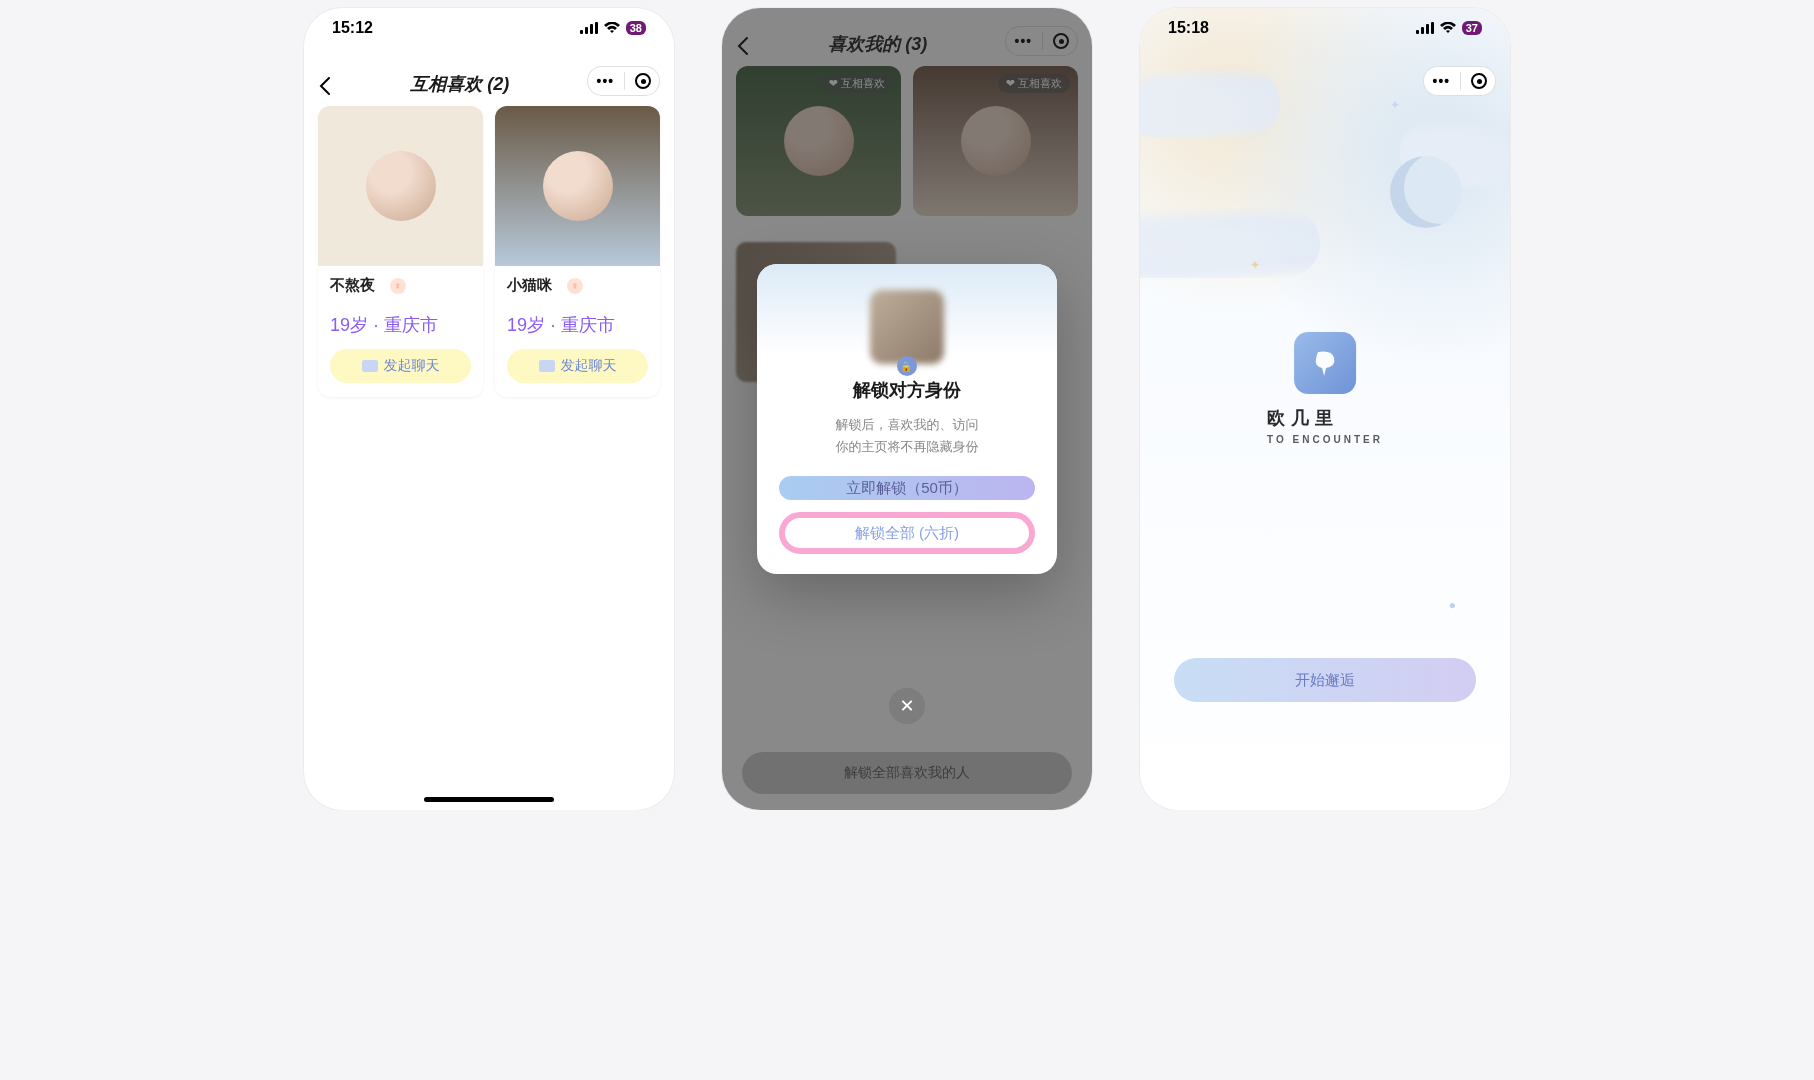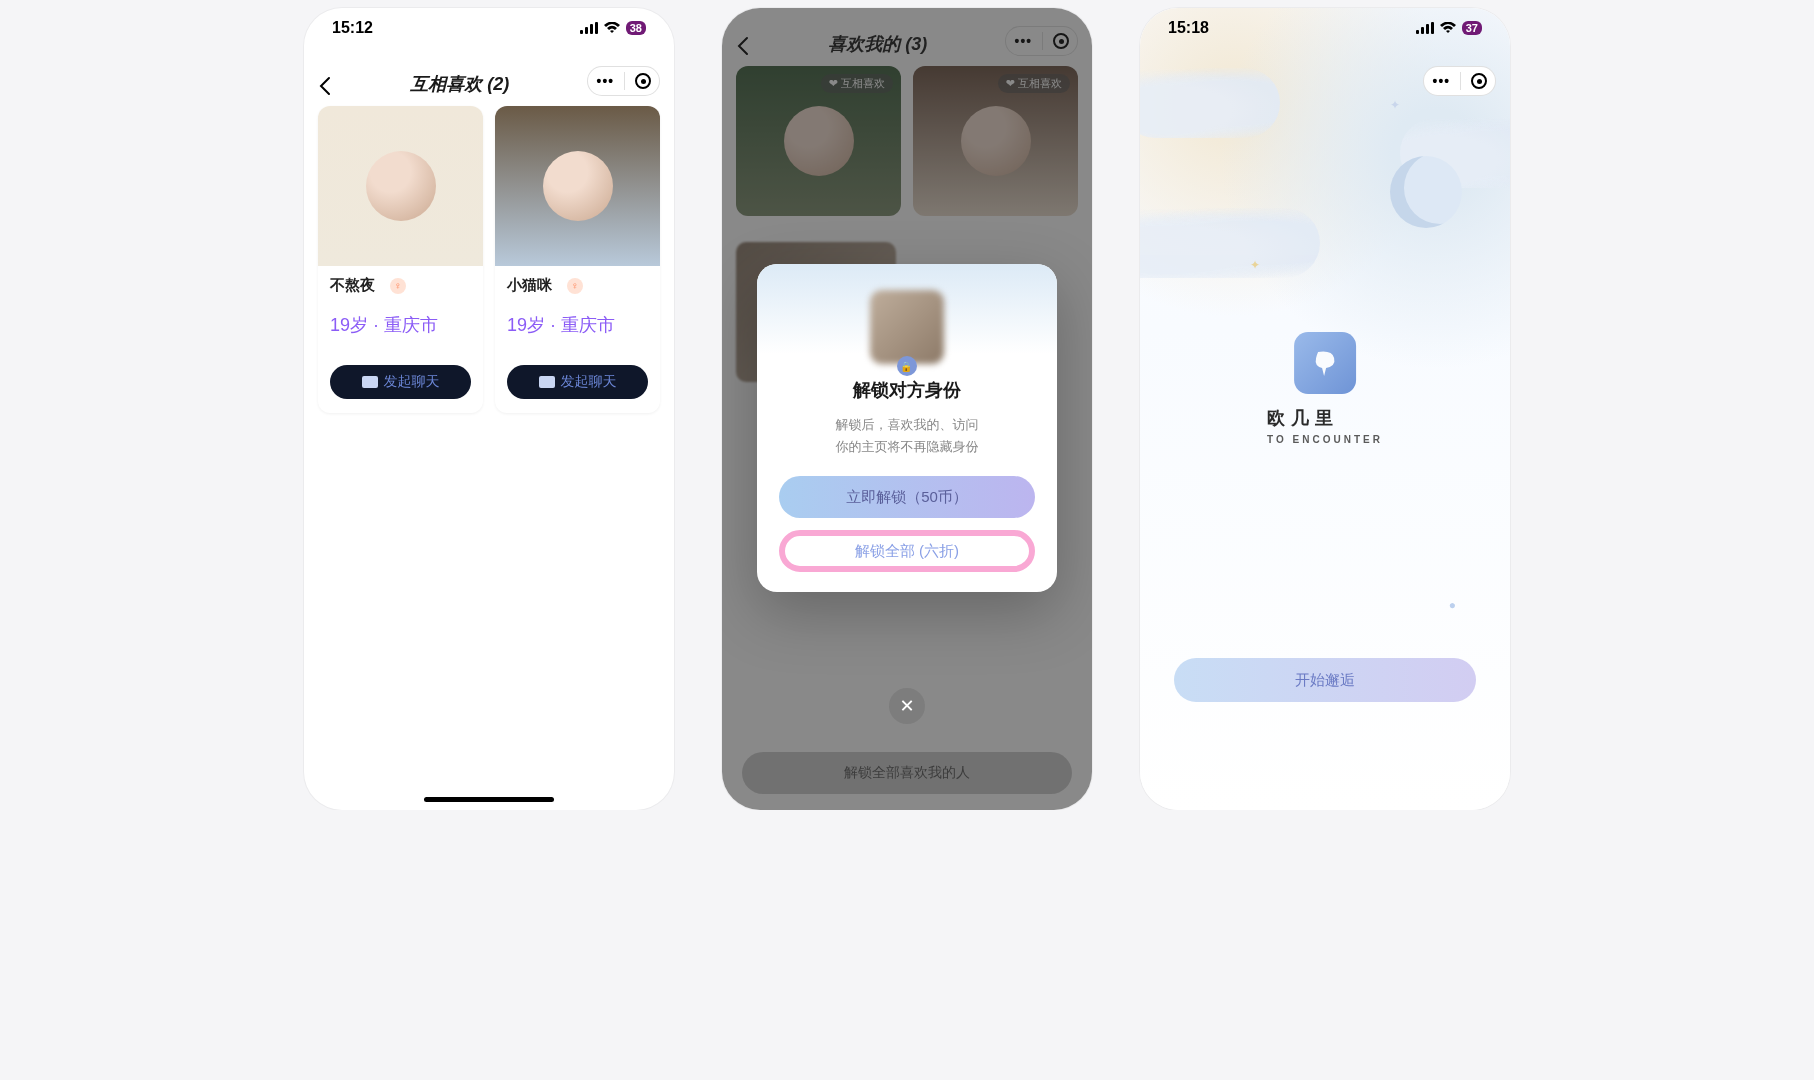--- a/index.html
+++ b/index.html
@@ -109,22 +109,22 @@
   .card-name-row { display:flex; align-items:center; gap:15px; }
   .card-name { font-size:15px; font-weight:600; color:#222; }
   .gender-badge {
     width:16px;height:16px;border-radius:50%;
     background:#ffe2d5; color:#ff7a4a;
     display:flex;align-items:center;justify-content:center;
     font-size:10px;
   }
   .card-meta { color:#8b5cf6; font-size:18px; margin-top:18px; }
   .chat-btn {
-    margin-top:28px;
-    background:#0f172a;
+    margin-top:12px;
+    background:#fef9c3;
     color:#6b86d6;
     border:none;
     width:100%;
     height:34px;
     border-radius:17px;
     font-size:14px;
     display:flex;align-items:center;justify-content:center;gap:6px;
   }
   .chat-btn .bubble-icon{
     width:16px;height:12px;border-radius:2px;background:#c9d6f3;position:relative;
@@ -176,21 +176,21 @@
   .lock-dot{
     position:absolute; left:50%; top:92px; transform:translateX(-50%);
     width:20px;height:20px;border-radius:50%;background:#7d97d8;
     display:flex;align-items:center;justify-content:center;
     color:#fff;font-size:10px;
   }
   .modal-body{ padding:24px 22px 20px; text-align:center; }
   .modal-title{ font-size:18px; font-weight:600; color:#1a1a1a; }
   .modal-desc{ font-size:13px; color:#888; margin-top:12px; line-height:1.7; }
   .modal-btn-primary{
-    margin-top:18px; width:100%; height:42px; border:none; border-radius:21px;
+    margin-top:18px; width:100%; height:24px; border:none; border-radius:21px;
     background:linear-gradient(90deg,#a9cdf0 0%, #bcb5ef 100%);
     color:#5a5f9a; font-size:15px; font-weight:500;
   }
   .modal-btn-outline{
     margin-top:12px; width:100%; height:42px; border-radius:21px;
     border:6px solid #f9a8d4; background:#fff; color:#8aa0e6;
     font-size:15px;
   }
   .modal-close{
     position:absolute; left:50%; top:680px; transform:translateX(-50%);

